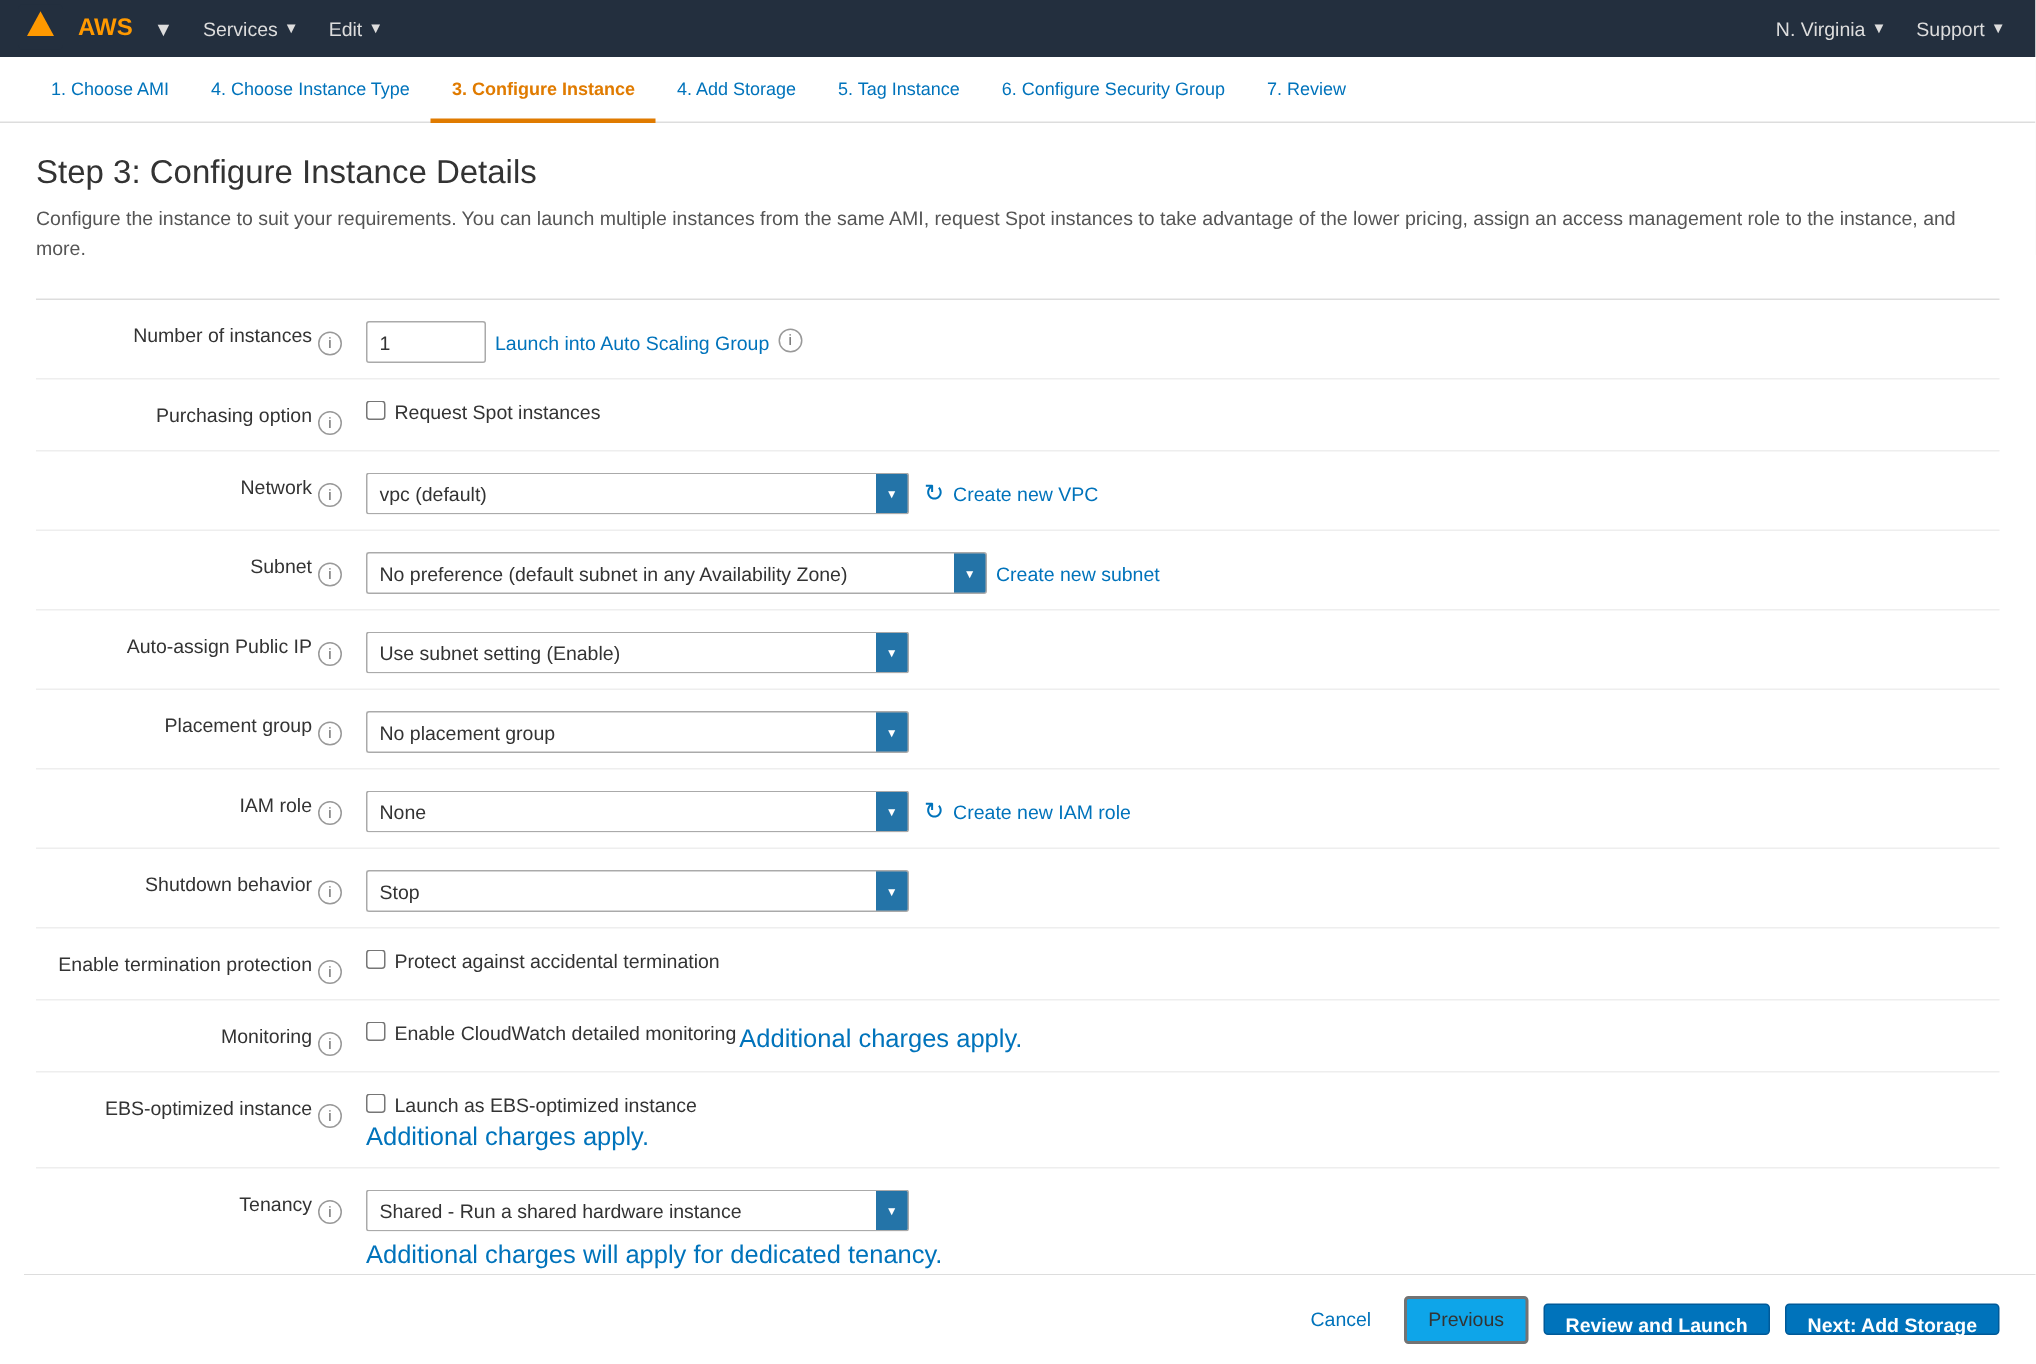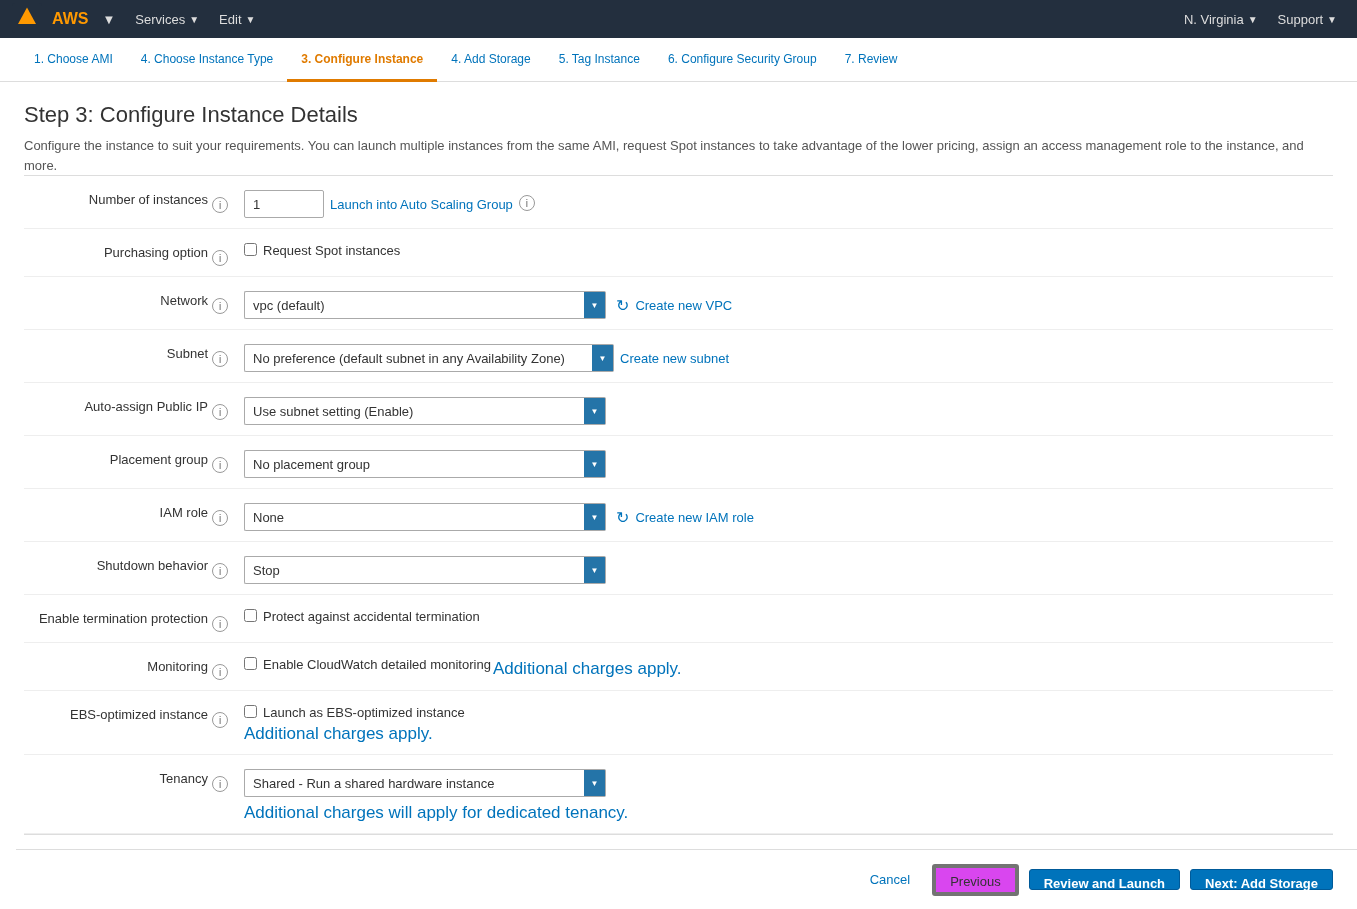--- a/index.html
+++ b/index.html
@@ -80,20 +80,21 @@
 
     .page-title {
       font-size: 22px;
       font-weight: 400;
       color: #333;
       margin-bottom: 8px;
     }
     .page-description {
       font-size: 13px;
       color: #555;
+      margin-bottom: 24px;
       line-height: 1.5;
     }
 
     
     .form-section {
       border-top: 1px solid #ddd;
     }
     .form-row {
       display: flex;
       align-items: flex-start;
@@ -228,22 +229,22 @@
     }
     .btn-cancel {
       background: none;
       border: none;
       color: #0073bb;
       font-size: 13px;
       cursor: pointer;
       padding: 6px 12px;
     }
     .btn-secondary {
-      background: #d946ef;
-      border: 4px solid #737373;
+      background: #0ea5e9;
+      border: 2px solid #737373;
       border-radius: 3px;
       color: #333;
       font-size: 13px;
       cursor: pointer;
       padding: 6px 14px;
       height: 32px;
     }
     .btn-primary {
       background: #0073bb;
       border: 1px solid #005a99;
@@ -292,21 +293,21 @@
       cursor: pointer;
       flex-shrink: 0;
     }
     .sel-group .sel-arrow-btn::after {
       content: '▼';
       color: #fff;
       font-size: 8px;
     }
 
     .vpc-select { width: 340px; }
-    .subnet-select { width: 348px; }
+    .subnet-select { width: 392px; }
     .public-ip-select { width: 340px; }
     .placement-select { width: 340px; }
     .iam-select { width: 340px; }
     .shutdown-select { width: 340px; }
     .tenancy-select { width: 340px; }
   </style>
 </head>
 <body>
 
 <nav class="top-nav">

